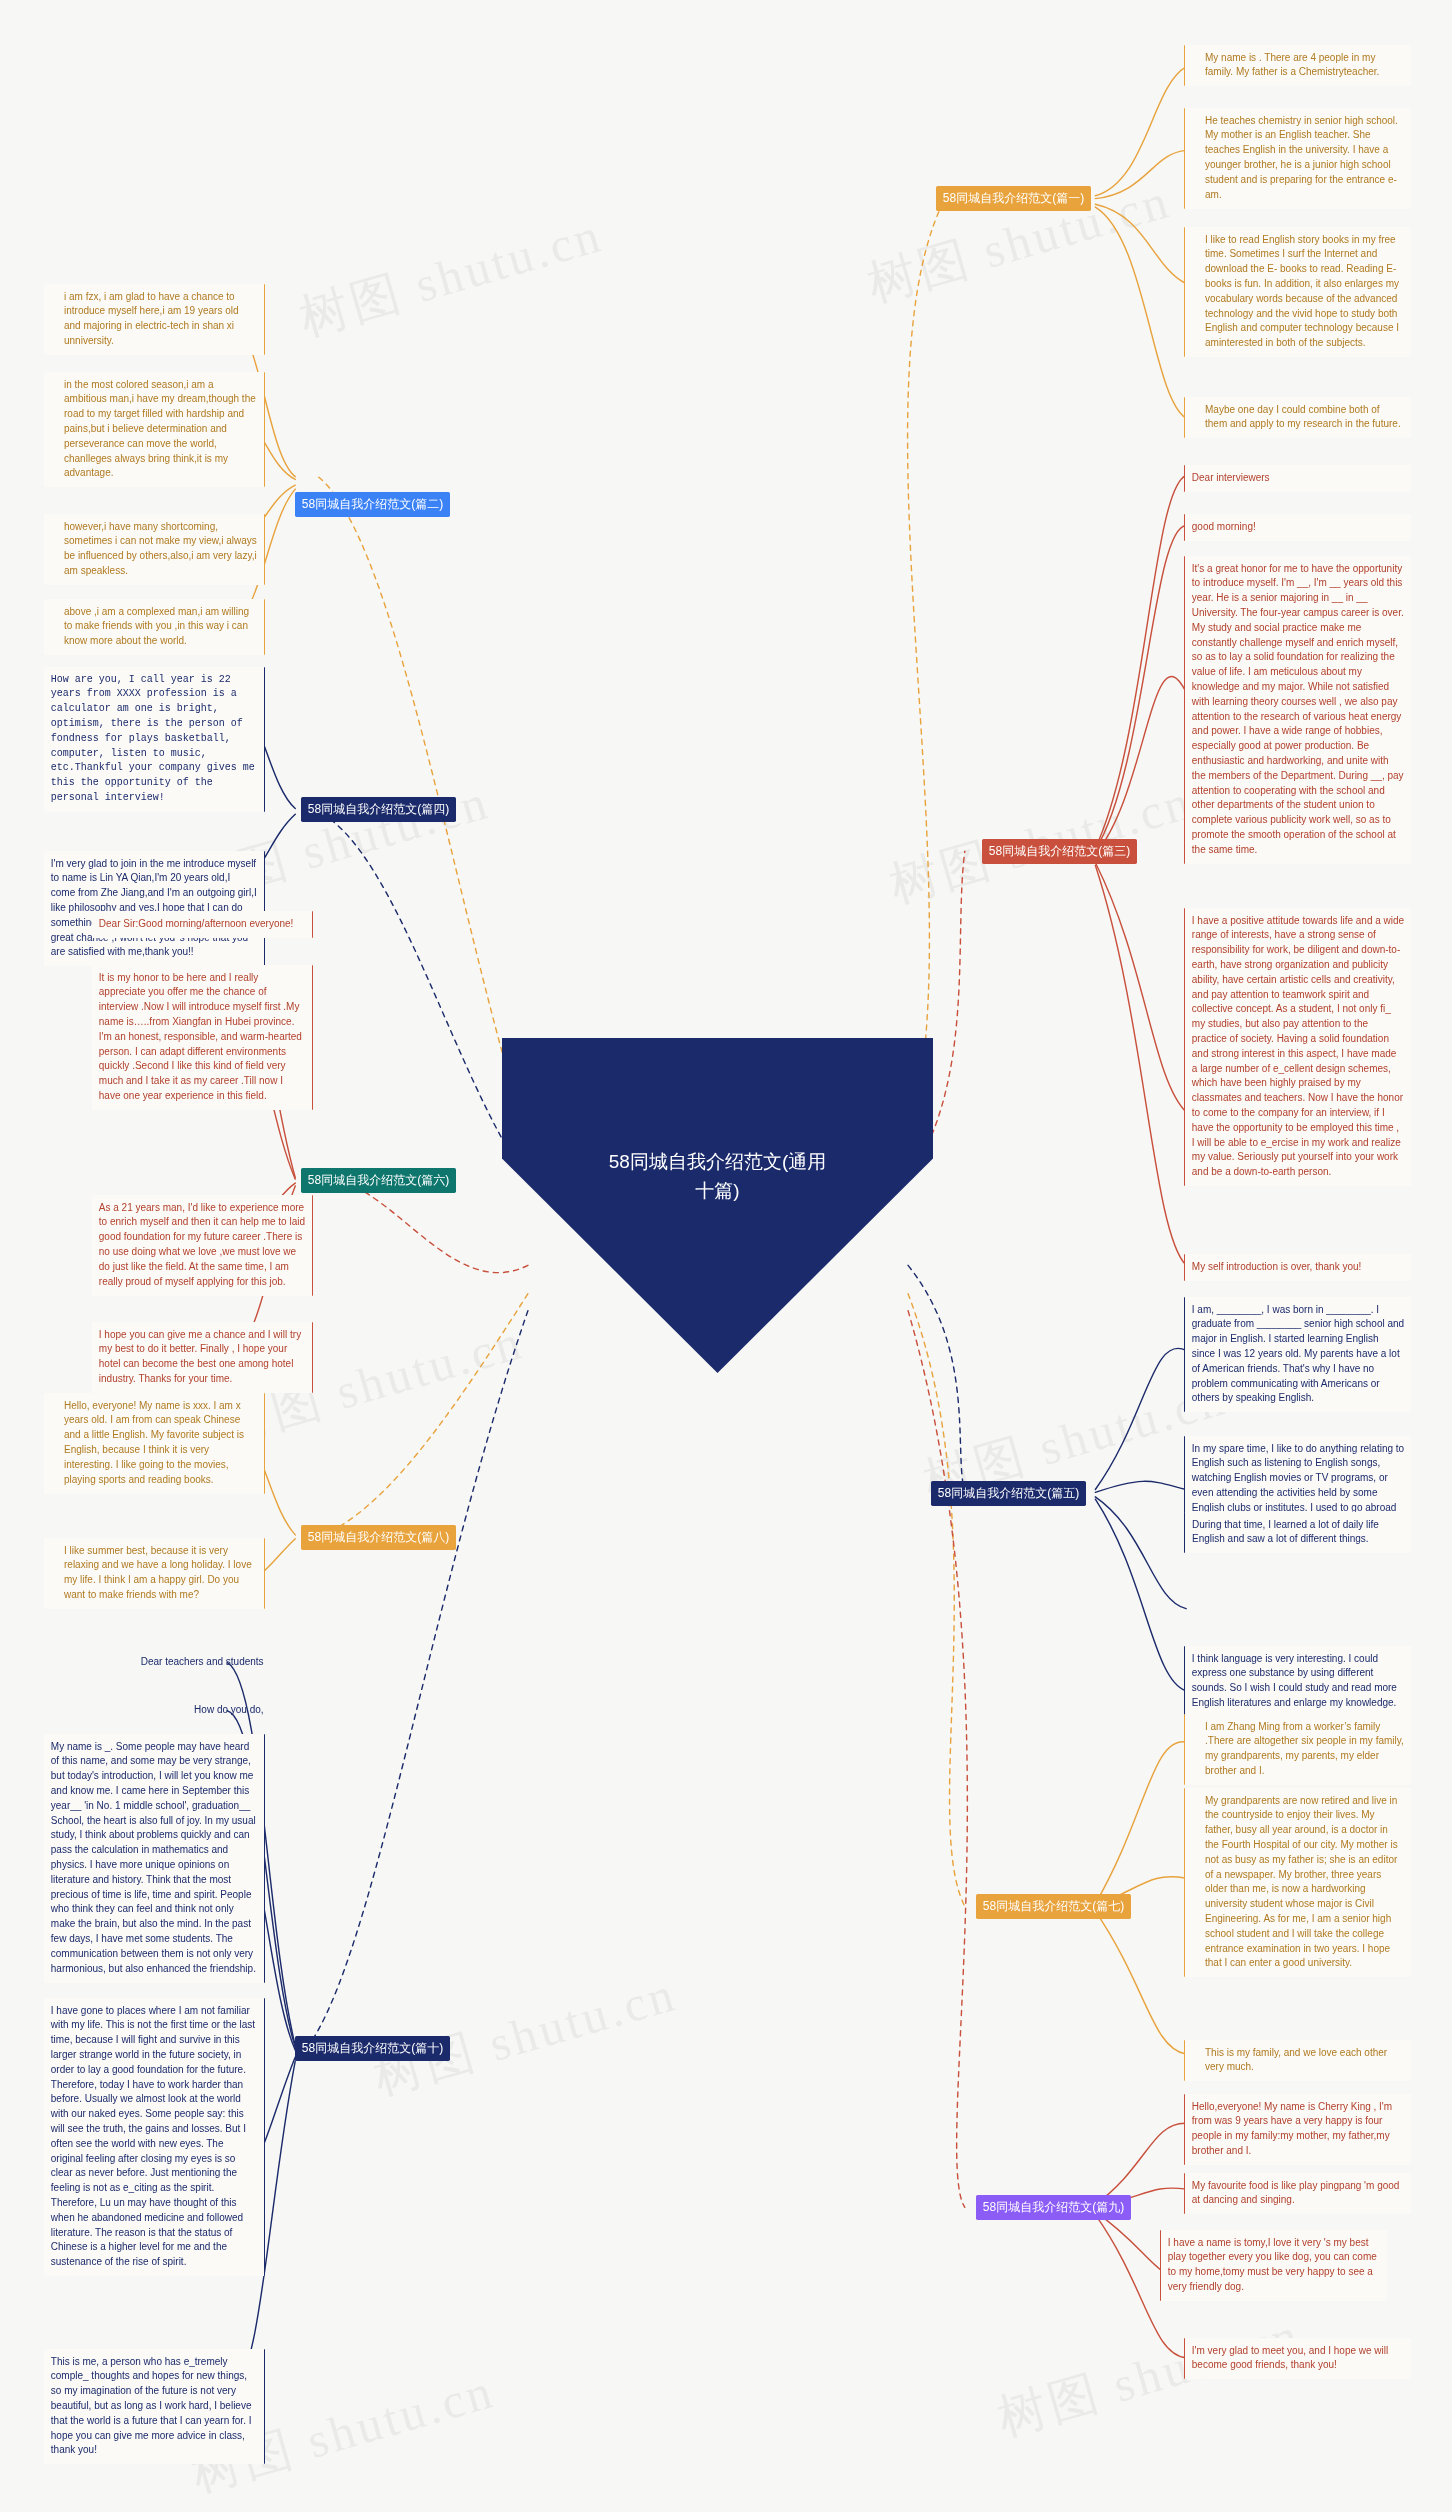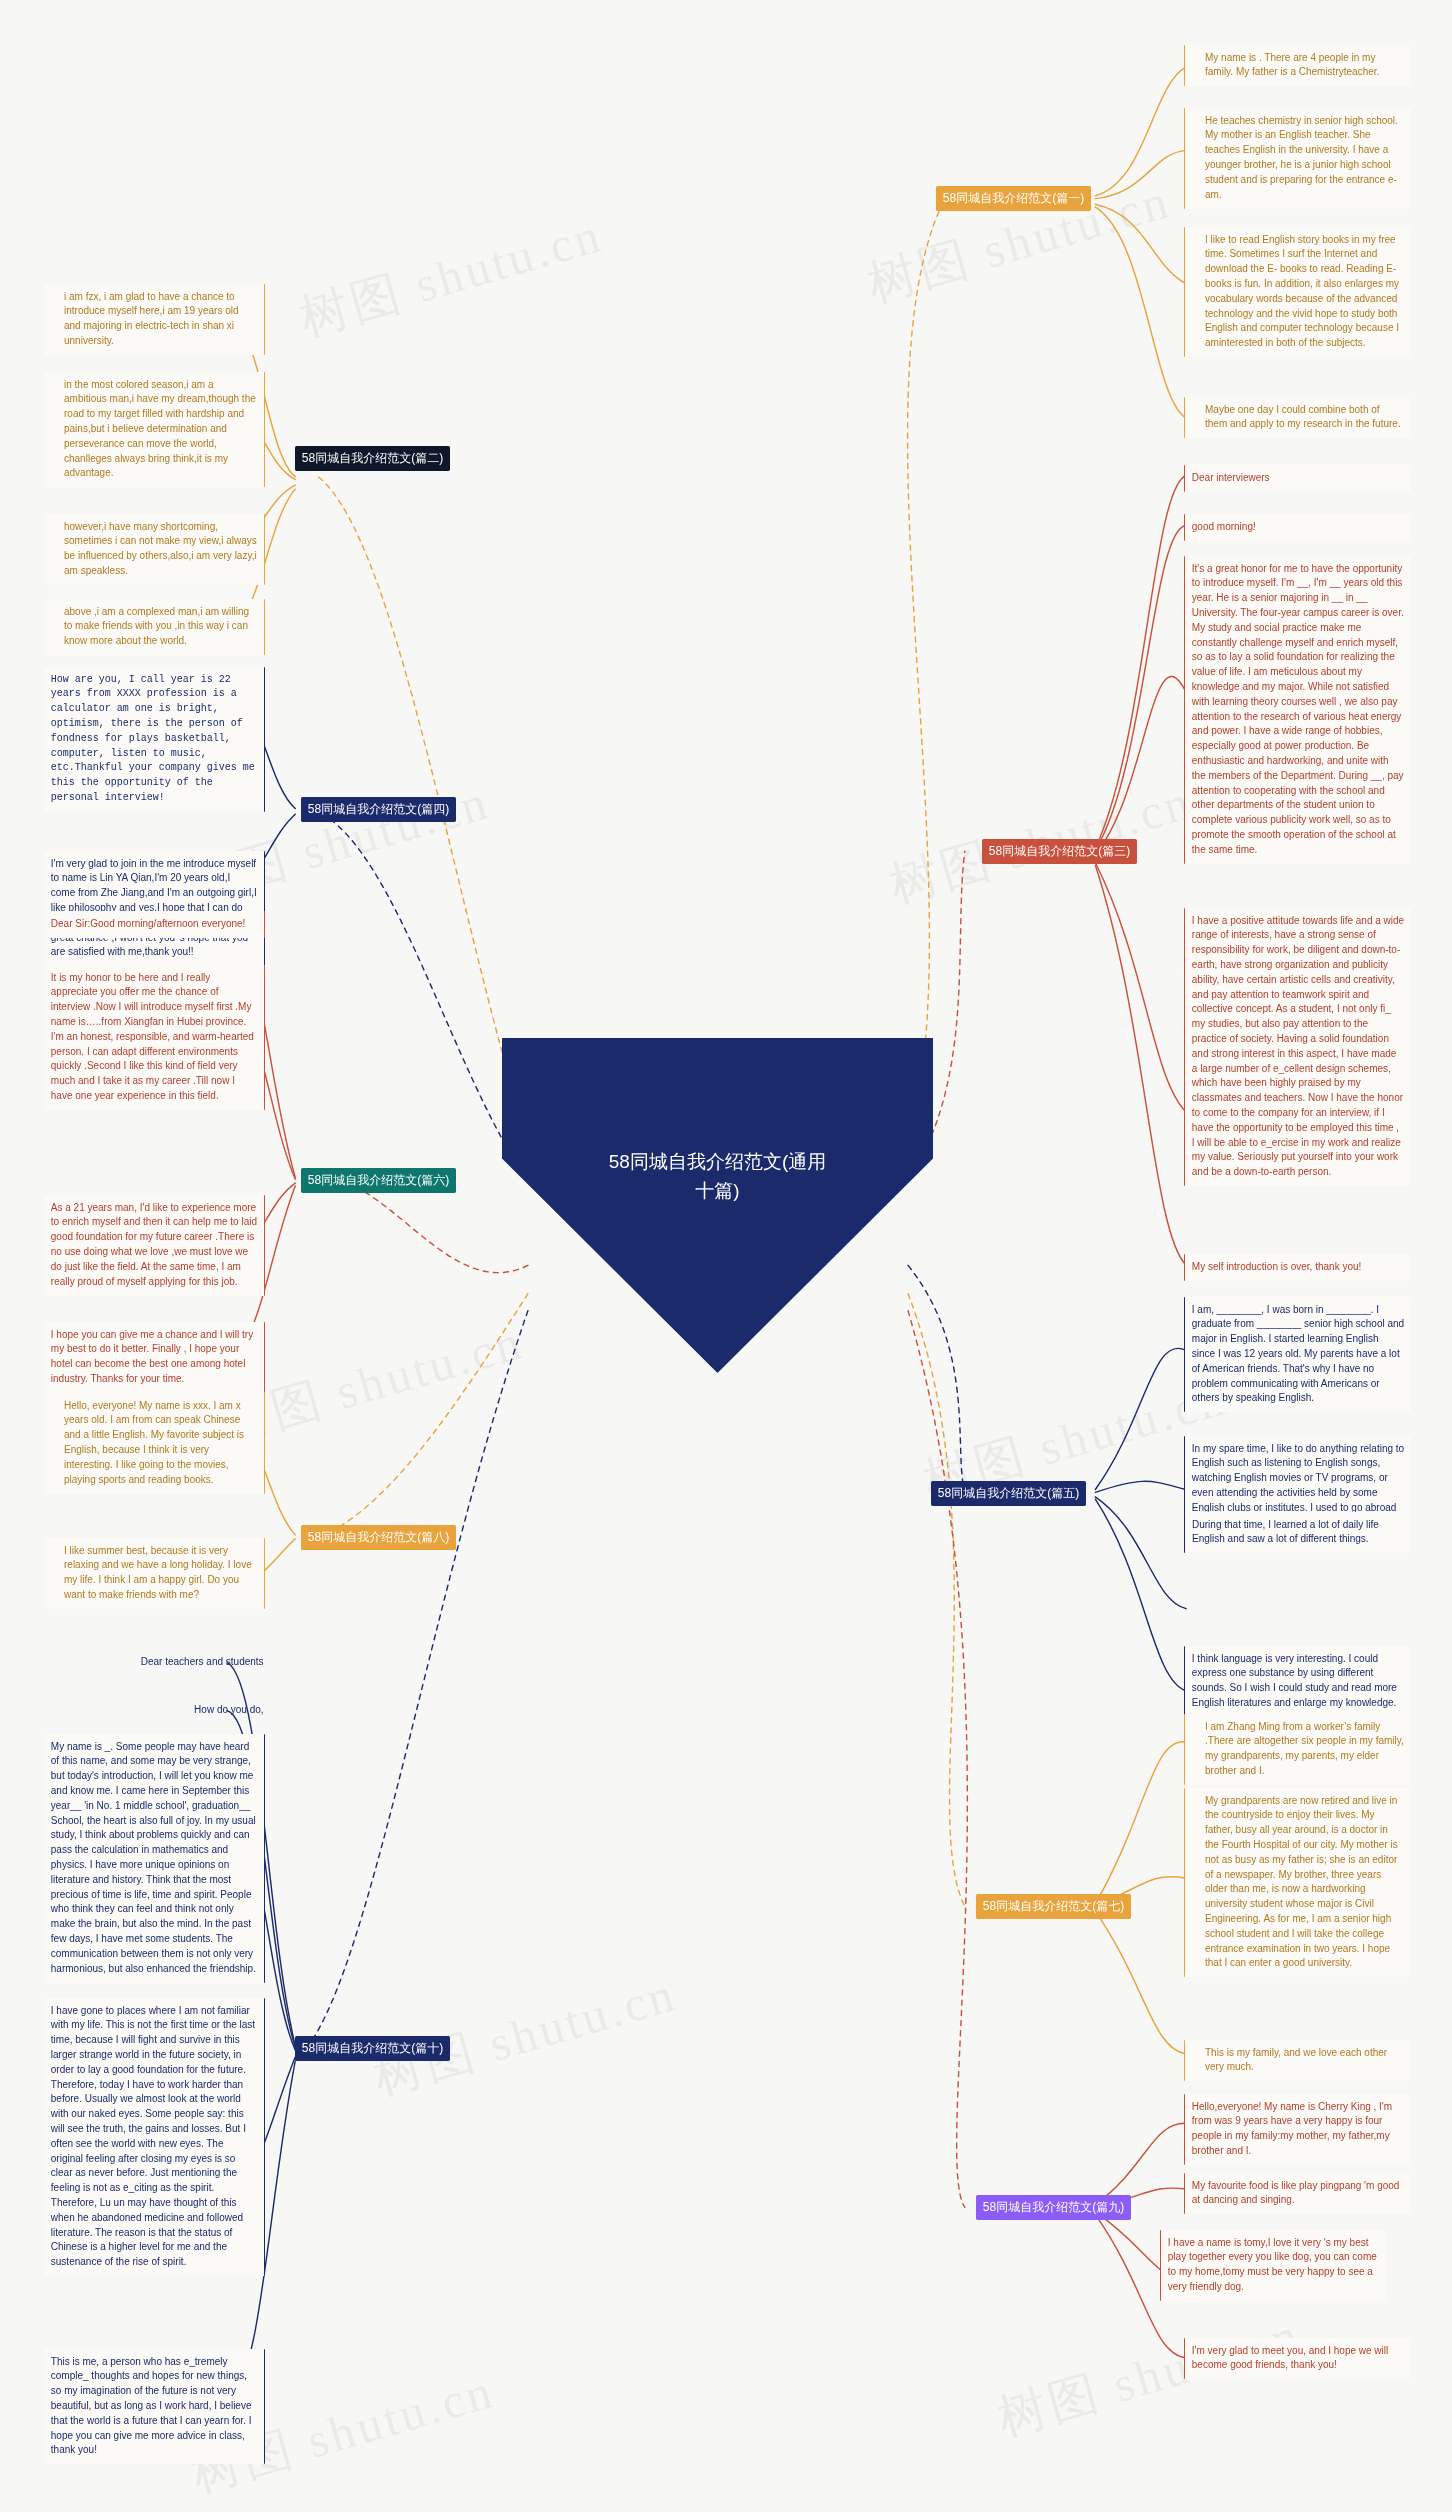--- a/index.html
+++ b/index.html
@@ -81,21 +81,21 @@
     background:#fbfaf7;
   }
   .leaf.plain{
     background:transparent;
     padding:2.3px 3.4px;
   }
   .edge-orange{border-left:1.7px solid #e8a33d;}
   .edge-red{border-left:1.7px solid #c8503c;}
   .edge-navy{border-left:1.7px solid #1b2a6b;}
   .edge-r-orange{border-right:1.7px solid #e8a33d;}
-  .edge-r-red{border-right:1.7px solid #c8503c;}
+  .edge-r-red{border-right:1.7px solid #c8503c;margin-left:48px;}
   .edge-r-navy{border-right:1.7px solid #1b2a6b;}
   .t-orange{color:#b07a20;padding-left:20px;}
   .t-red{color:#b2402c;}
   .t-navy{color:#1b2a6b;}
 </style>
 </head>
 <body>
 
 <div id="canvas">
 
@@ -173,21 +173,21 @@
     </g>
   </svg>
 
   <div class="center-node">
     <div class="center-shape"></div>
     <div class="center-label">58同城自我介绍范文(通用
 十篇)</div>
   </div>
 
   <div class="branch" style="left:936px;top:186px;background:#e8a33d;"><span>58同城自我介绍范文(篇一)</span></div>
-  <div class="branch" style="left:295px;top:446px;background:#0f172a;"><span>58同城自我介绍范文(篇二)</span></div>
+  <div class="branch" style="left:295px;top:492px;background:#3b82f6;"><span>58同城自我介绍范文(篇二)</span></div>
   <div class="branch" style="left:982px;top:839px;background:#c8503c;"><span>58同城自我介绍范文(篇三)</span></div>
   <div class="branch" style="left:301px;top:797px;background:#1b2a6b;"><span>58同城自我介绍范文(篇四)</span></div>
   <div class="branch" style="left:931px;top:1481px;background:#1b2a6b;"><span>58同城自我介绍范文(篇五)</span></div>
   <div class="branch" style="left:301px;top:1168px;background:#0f766e;"><span>58同城自我介绍范文(篇六)</span></div>
   <div class="branch" style="left:976px;top:1894px;background:#e8a33d;"><span>58同城自我介绍范文(篇七)</span></div>
   <div class="branch" style="left:301px;top:1525px;background:#e8a33d;"><span>58同城自我介绍范文(篇八)</span></div>
   <div class="branch" style="left:976px;top:2195px;background:#8b5cf6;"><span>58同城自我介绍范文(篇九)</span></div>
   <div class="branch" style="left:295px;top:2036px;background:#1b2a6b;"><span>58同城自我介绍范文(篇十)</span></div>
 
   <div class="leaf edge-orange t-orange" style="left:1184px;top:45px;width:227px;">My name is . There are 4 people in my family. My father is a Chemistryteacher.</div>

